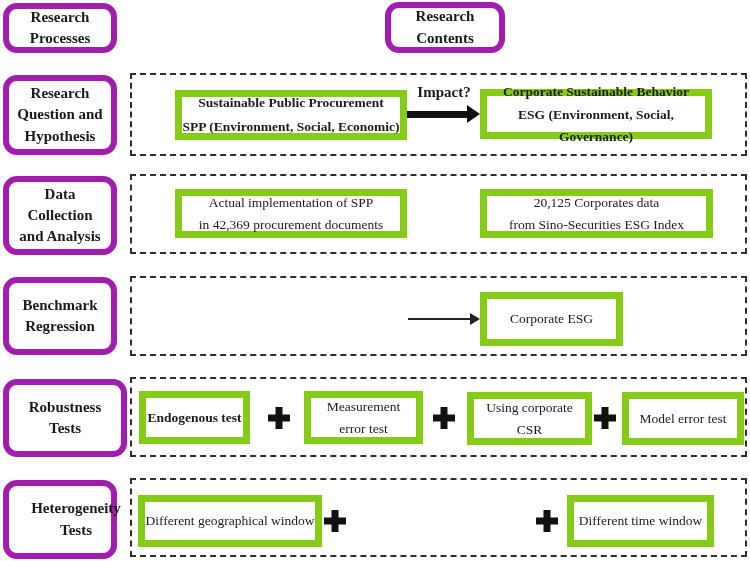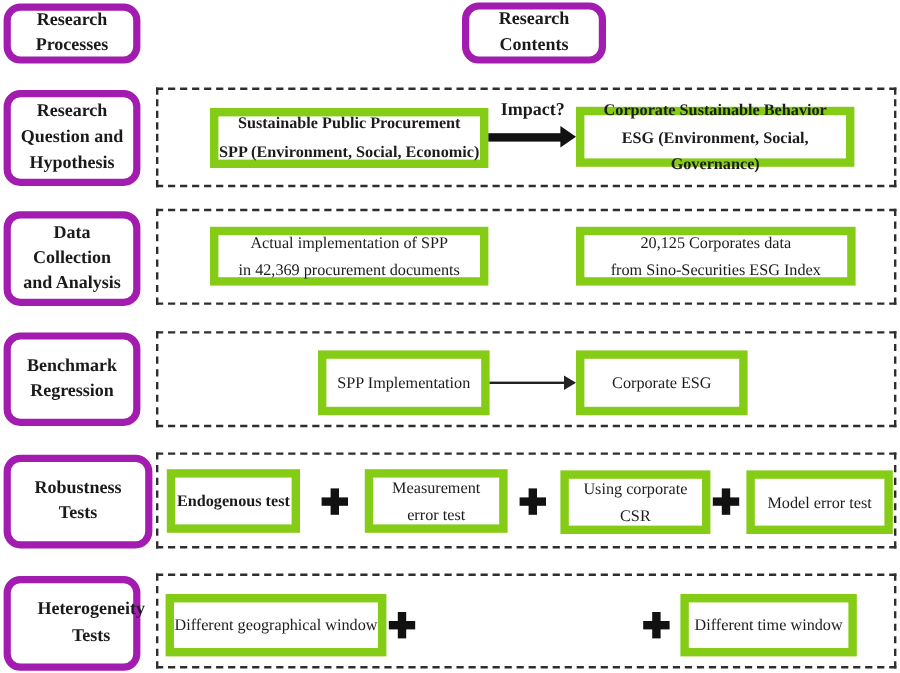--- a/index.html
+++ b/index.html
@@ -146,21 +146,20 @@
   </div>
 
   <div class="drow drow-2">
     <div class="ibox b-actual">Actual implementation of SPP
 in 42,369 procurement documents</div>
     <div class="ibox b-corpdata">20,125 Corporates data
 from Sino-Securities ESG Index</div>
   </div>
 
   <div class="drow drow-3">
-    <div class="ibox b-sppimp">SPP Implementation</div>
     <div class="arrow-thin">
       <div class="shaft"></div>
       <div class="head"></div>
     </div>
     <div class="ibox b-corpesg">Corporate ESG</div>
   </div>
 
   <div class="drow drow-4">
     <div class="ibox b-endo">Endogenous test</div>
     <div class="plus p4-1"></div>

